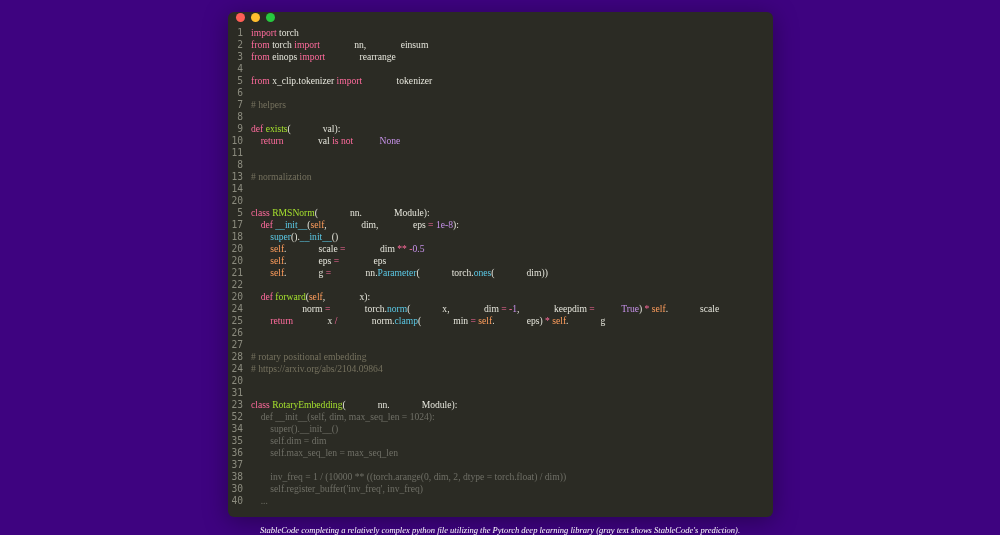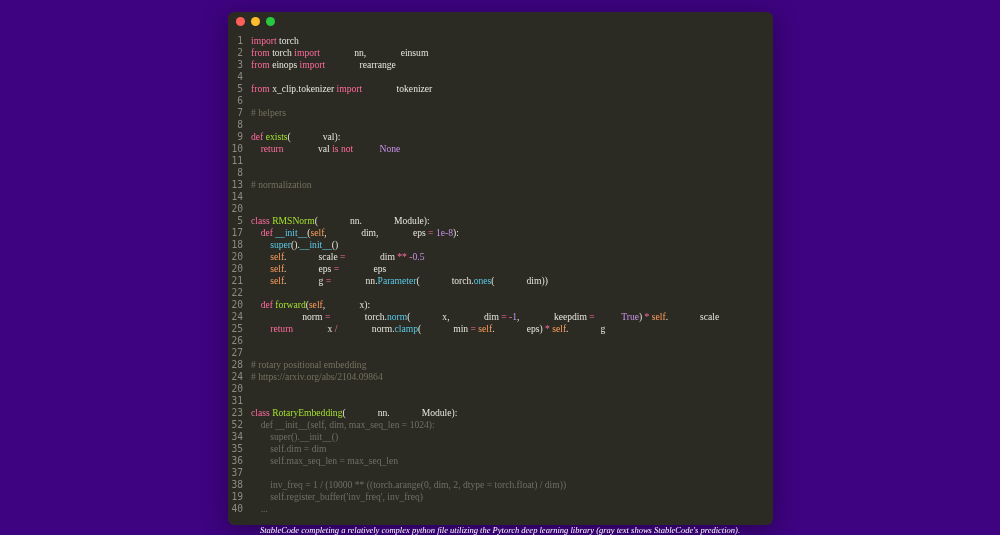--- a/index.html
+++ b/index.html
@@ -77,20 +77,21 @@
   .tok-def    { color: #a6e22e; }
   .tok-self   { color: #ff9d5c; }
   .tok-num    { color: #c792ea; }
   .tok-cmt    { color: #75715e; }
   .tok-op     { color: #ff6b9d; }
   .tok-pun    { color: #e6e6dc; }
   .tok-bool   { color: #c792ea; margin-left: 24px; }
   .tok-dim    { color: #6f6f66; }
 
   .caption {
+    margin-top: 8px;
     color: #ffffff;
     font-family: Georgia, 'Times New Roman', serif;
     font-style: italic;
     font-size: 8.5px;
     text-align: center;
     max-width: 700px;
   }
 </style>
 </head>
 <body>
@@ -136,21 +137,21 @@
           <div>24</div>
           <div>20</div>
           <div>31</div>
           <div>23</div>
           <div>52</div>
           <div>34</div>
           <div>35</div>
           <div>36</div>
           <div>37</div>
           <div>38</div>
-          <div>19</div>
+          <div>30</div>
           <div>40</div>
         </div>
       <div class="lines" id="lines"><div class="line"><span class="tok-kw">import</span> <span class="tok-mod">torch</span></div><div class="line"><span class="tok-kw">from</span> <span class="tok-mod">torch</span> <span class="tok-kw">import</span> <span class="tok-id">nn</span><span class="tok-pun">, </span><span class="tok-id">einsum</span></div><div class="line"><span class="tok-kw">from</span> <span class="tok-mod">einops</span> <span class="tok-kw">import</span> <span class="tok-id">rearrange</span></div><div class="line">&nbsp;</div><div class="line"><span class="tok-kw">from</span> <span class="tok-mod">x_clip.tokenizer</span> <span class="tok-kw">import</span> <span class="tok-id">tokenizer</span></div><div class="line">&nbsp;</div><div class="line"><span class="tok-cmt"># helpers</span></div><div class="line">&nbsp;</div><div class="line"><span class="tok-kw">def</span> <span class="tok-def">exists</span><span class="tok-pun">(</span><span class="tok-id">val</span><span class="tok-pun">):</span></div><div class="line">    <span class="tok-kw">return</span> <span class="tok-id">val</span> <span class="tok-op">is not</span> <span class="tok-bool">None</span></div><div class="line">&nbsp;</div><div class="line">&nbsp;</div><div class="line"><span class="tok-cmt"># normalization</span></div><div class="line">&nbsp;</div><div class="line">&nbsp;</div><div class="line"><span class="tok-kw">class</span> <span class="tok-cls">RMSNorm</span><span class="tok-pun">(</span><span class="tok-id">nn</span><span class="tok-pun">.</span><span class="tok-id">Module</span><span class="tok-pun">):</span></div><div class="line">    <span class="tok-kw">def</span> <span class="tok-fn">__init__</span><span class="tok-pun">(</span><span class="tok-self">self</span><span class="tok-pun">, </span><span class="tok-id">dim</span><span class="tok-pun">, </span><span class="tok-id">eps</span> <span class="tok-op">=</span> <span class="tok-num">1e-8</span><span class="tok-pun">):</span></div><div class="line">        <span class="tok-fn">super</span><span class="tok-pun">().</span><span class="tok-fn">__init__</span><span class="tok-pun">()</span></div><div class="line">        <span class="tok-self">self</span><span class="tok-pun">.</span><span class="tok-id">scale</span> <span class="tok-op">=</span> <span class="tok-id">dim</span> <span class="tok-op">**</span> <span class="tok-op">-</span><span class="tok-num">0.5</span></div><div class="line">        <span class="tok-self">self</span><span class="tok-pun">.</span><span class="tok-id">eps</span> <span class="tok-op">=</span> <span class="tok-id">eps</span></div><div class="line">        <span class="tok-self">self</span><span class="tok-pun">.</span><span class="tok-id">g</span> <span class="tok-op">=</span> <span class="tok-id">nn</span><span class="tok-pun">.</span><span class="tok-fn">Parameter</span><span class="tok-pun">(</span><span class="tok-id">torch</span><span class="tok-pun">.</span><span class="tok-fn">ones</span><span class="tok-pun">(</span><span class="tok-id">dim</span><span class="tok-pun">))</span></div><div class="line">&nbsp;</div><div class="line">    <span class="tok-kw">def</span> <span class="tok-def">forward</span><span class="tok-pun">(</span><span class="tok-self">self</span><span class="tok-pun">, </span><span class="tok-id">x</span><span class="tok-pun">):</span></div><div class="line">        <span class="tok-id">norm</span> <span class="tok-op">=</span> <span class="tok-id">torch</span><span class="tok-pun">.</span><span class="tok-fn">norm</span><span class="tok-pun">(</span><span class="tok-id">x</span><span class="tok-pun">, </span><span class="tok-id">dim</span> <span class="tok-op">=</span> <span class="tok-op">-</span><span class="tok-num">1</span><span class="tok-pun">, </span><span class="tok-id">keepdim</span> <span class="tok-op">=</span> <span class="tok-bool">True</span><span class="tok-pun">)</span> <span class="tok-op">*</span> <span class="tok-self">self</span><span class="tok-pun">.</span><span class="tok-id">scale</span></div><div class="line">        <span class="tok-kw">return</span> <span class="tok-id">x</span> <span class="tok-op">/</span> <span class="tok-id">norm</span><span class="tok-pun">.</span><span class="tok-fn">clamp</span><span class="tok-pun">(</span><span class="tok-id">min</span> <span class="tok-op">=</span> <span class="tok-self">self</span><span class="tok-pun">.</span><span class="tok-id">eps</span><span class="tok-pun">)</span> <span class="tok-op">*</span> <span class="tok-self">self</span><span class="tok-pun">.</span><span class="tok-id">g</span></div><div class="line">&nbsp;</div><div class="line">&nbsp;</div><div class="line"><span class="tok-cmt"># rotary positional embedding</span></div><div class="line"><span class="tok-cmt"># https://arxiv.org/abs/2104.09864</span></div><div class="line">&nbsp;</div><div class="line">&nbsp;</div><div class="line"><span class="tok-kw">class</span> <span class="tok-cls">RotaryEmbedding</span><span class="tok-pun">(</span><span class="tok-id">nn</span><span class="tok-pun">.</span><span class="tok-id">Module</span><span class="tok-pun">):</span></div><div class="line"><span class="tok-dim">    def __init__(self, dim, max_seq_len = 1024):</span></div><div class="line"><span class="tok-dim">        super().__init__()</span></div><div class="line"><span class="tok-dim">        self.dim = dim</span></div><div class="line"><span class="tok-dim">        self.max_seq_len = max_seq_len</span></div><div class="line"><span class="tok-dim"></span></div><div class="line"><span class="tok-dim">        inv_freq = 1 / (10000 ** ((torch.arange(0, dim, 2, dtype = torch.float) / dim))</span></div><div class="line"><span class="tok-dim">        self.register_buffer('inv_freq', inv_freq)</span></div><div class="line"><span class="tok-dim">    ...</span></div></div>
     </div>
   </div>
 
   <div class="caption">StableCode completing a relatively complex python file utilizing the Pytorch deep learning library (gray text shows StableCode's prediction).</div>
 
 </div>
 

